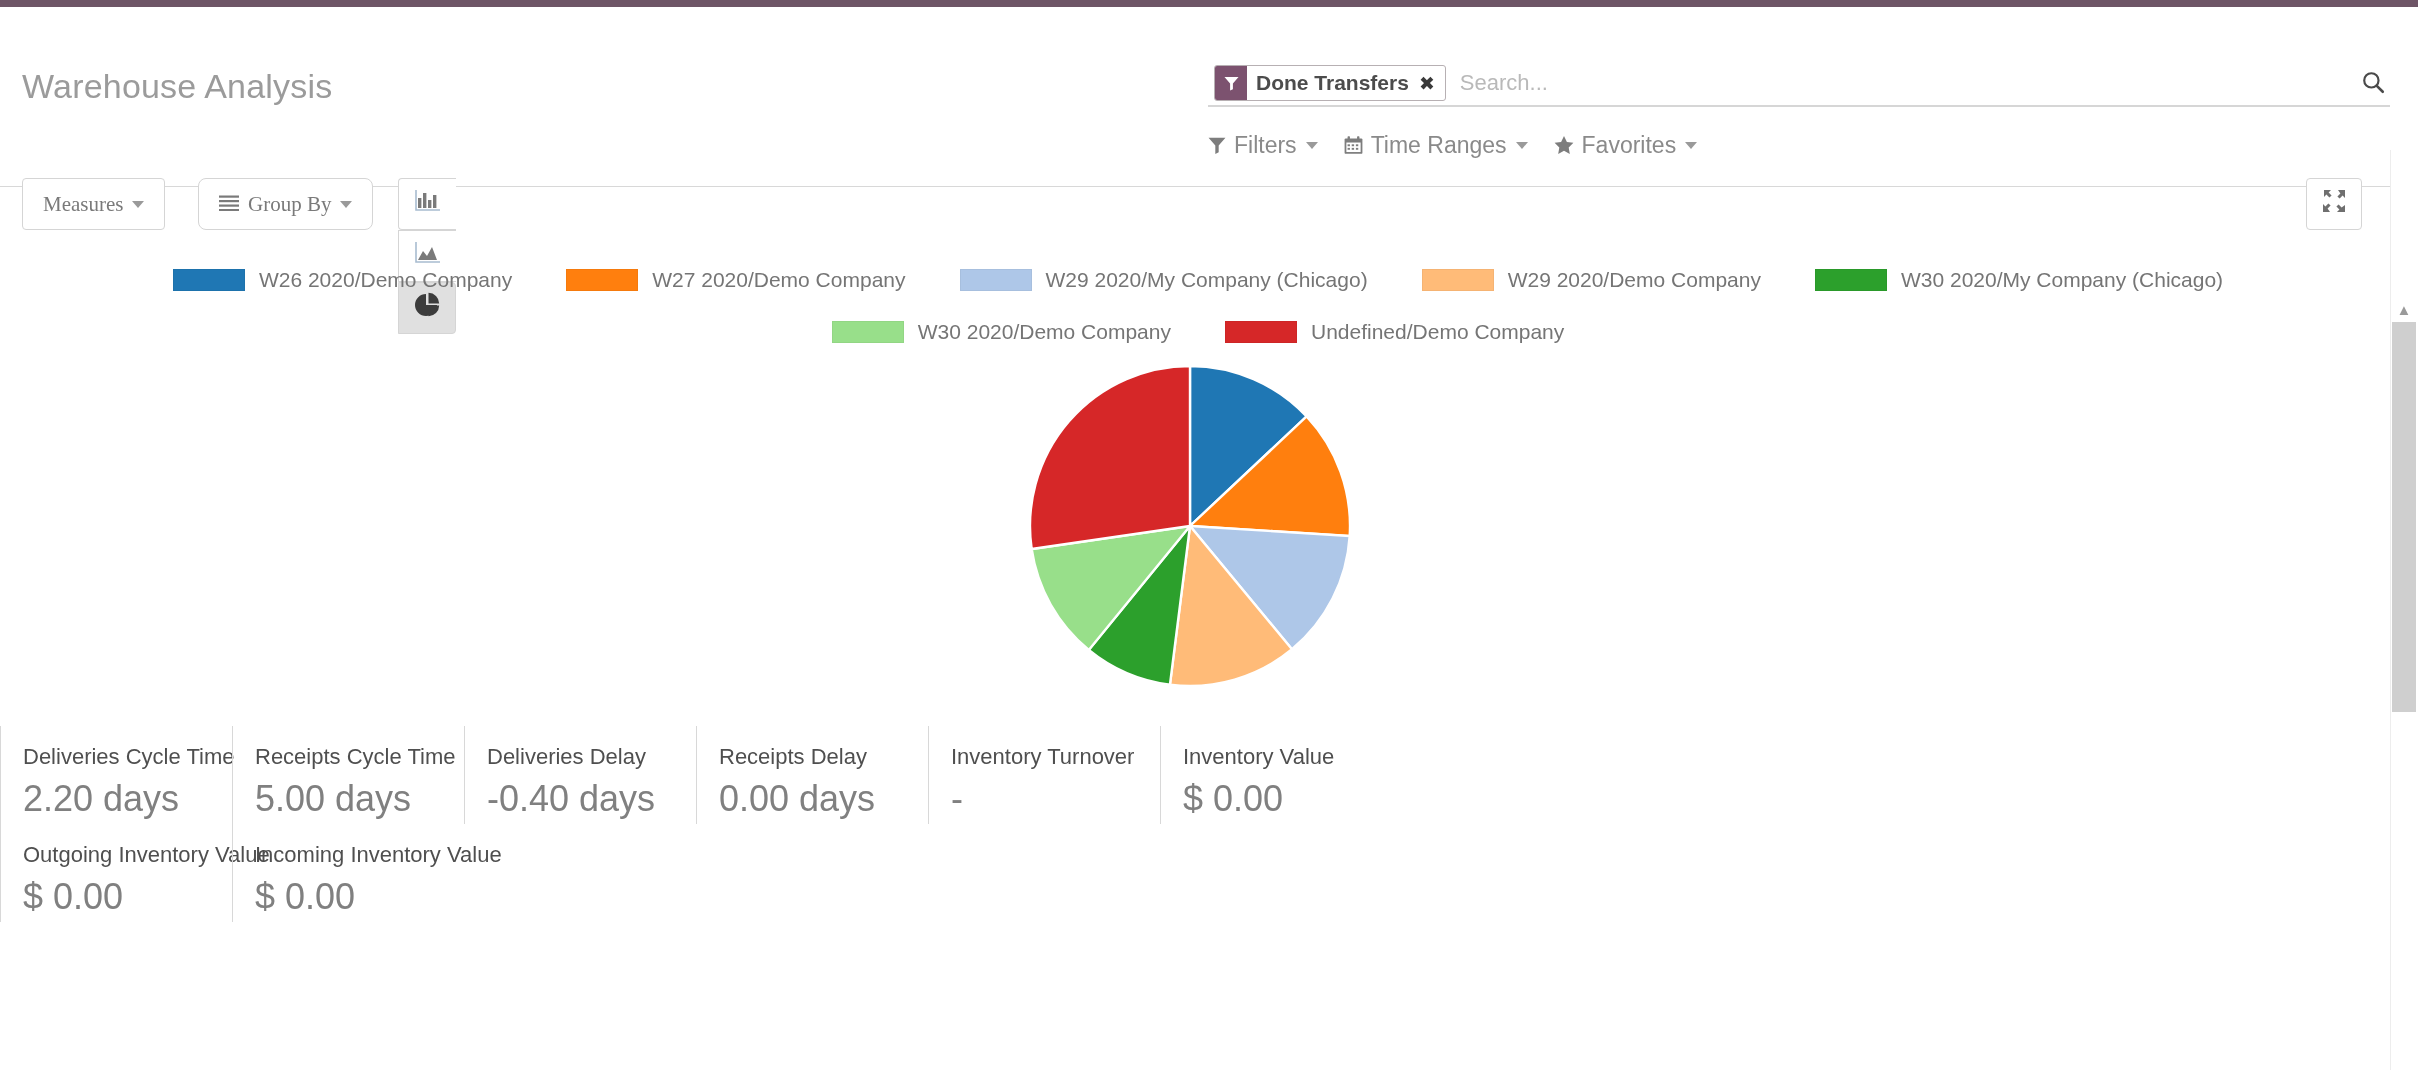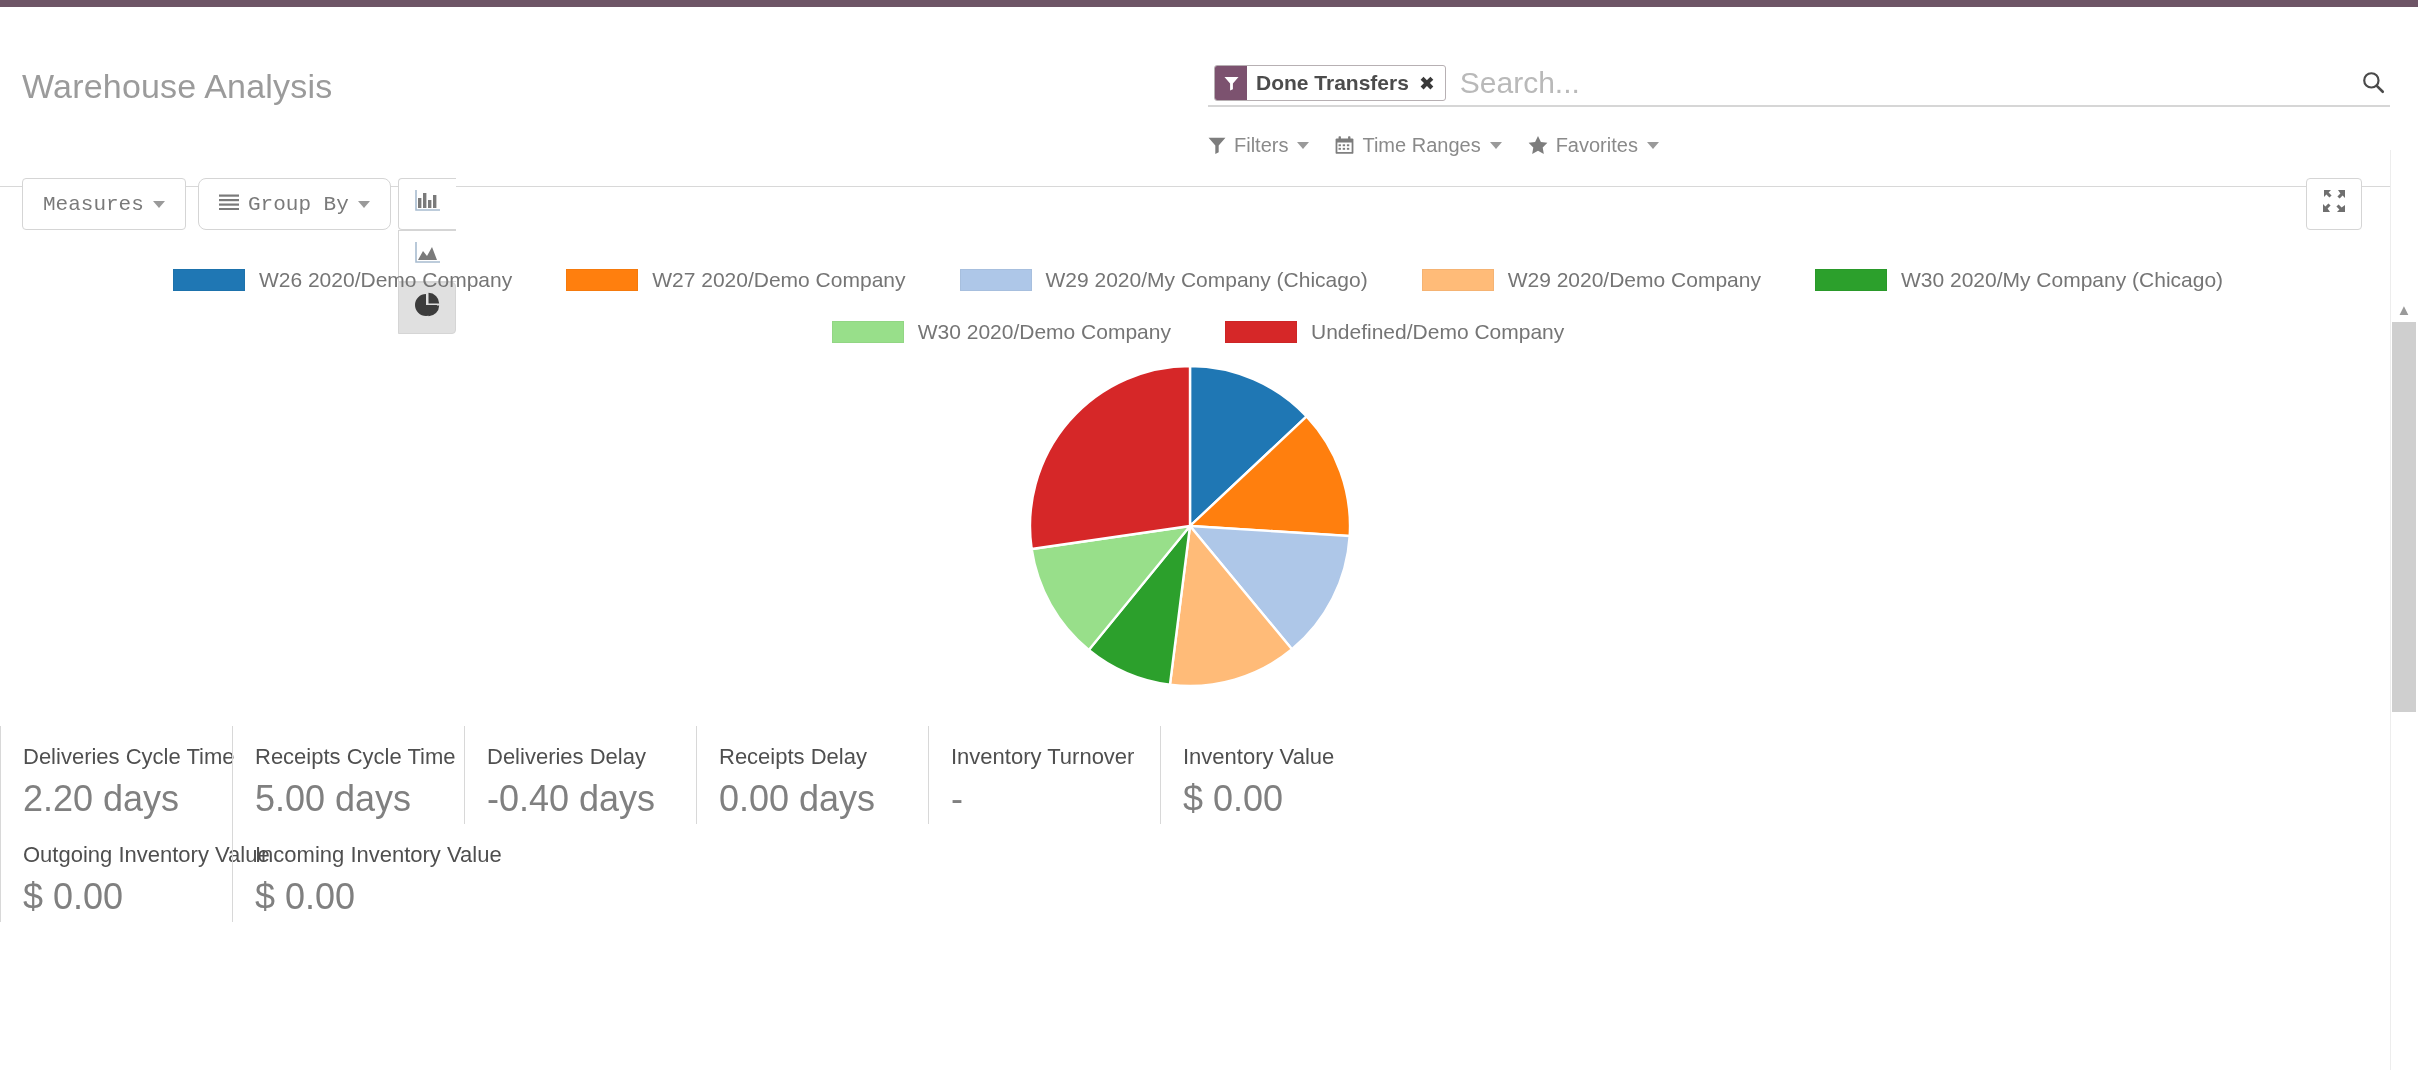--- a/index.html
+++ b/index.html
@@ -70,39 +70,39 @@
     padding: 0 10px 0 4px;
     font-size: 19px;
     color: #3a3a3a;
     cursor: pointer;
   }
   #search-input {
     flex: 1;
     border: none; outline: none;
     background: transparent;
     font-family: "Liberation Sans", sans-serif;
-    font-size: 30px;
+    font-size: 22px;
     color: #4c4c4c;
     padding-left: 14px;
     height: 36px;
   }
   #search-input::placeholder { color: #b9b9b9; }
   #search-magnifier {
     position: absolute; right: 0px; top: 8px;
     font-size: 28px; color: #4a4a4a;
     cursor: pointer;
     width: 34px; text-align: center;
   }
 
   
   #menus-row {
     position: absolute; left: 1208px; top: 80px;
     display: flex; align-items: center;
     height: 36px;
-    font-size: 20px;
+    font-size: 23px;
     text-align: right;
   }
   .menu-btn {
     display: flex; align-items: center;
     color: #8a8a8a;
     margin-right: 26px;
     cursor: pointer;
     white-space: nowrap;
   }
   .menu-btn .mi { margin-right: 8px; font-size: 20px; color: #7d7d7d; display:inline-flex; }
@@ -123,21 +123,21 @@
   .tb-btn {
     height: 52px;
     background: #ffffff;
     border: 1px solid #d5d5d5;
     display: flex; align-items: center; justify-content: center;
     padding: 0 20px;
     font-size: 21px;
     color: #7a7a7a;
     cursor: pointer;
     white-space: nowrap;
-    font-family: Liberation Mono, monospace;
+    font-family: Liberation Serif, serif;
   }
   .tb-btn .mi { margin-right: 9px; font-size: 20px; }
   .tb-btn.active { background: #e0e0e0; }
   #measures-btn { position: absolute; left: 22px; top: 0; border-radius: 4px; }
   #groupby-btn  { position: absolute; left: 198px; top: 0; border-radius: 8px; }
   #chart-types  { position: absolute; left: 398px; top: 0; }
   #chart-types .tb-btn { width: 58px; padding: 0; border-right-width: 0; }
   #chart-types .tb-btn:first-child { border-radius: 4px 0 0 4px; }
   #chart-types .tb-btn:last-child { border-radius: 0 4px 4px 0; border-right-width: 1px; }
   #expand-btn {

